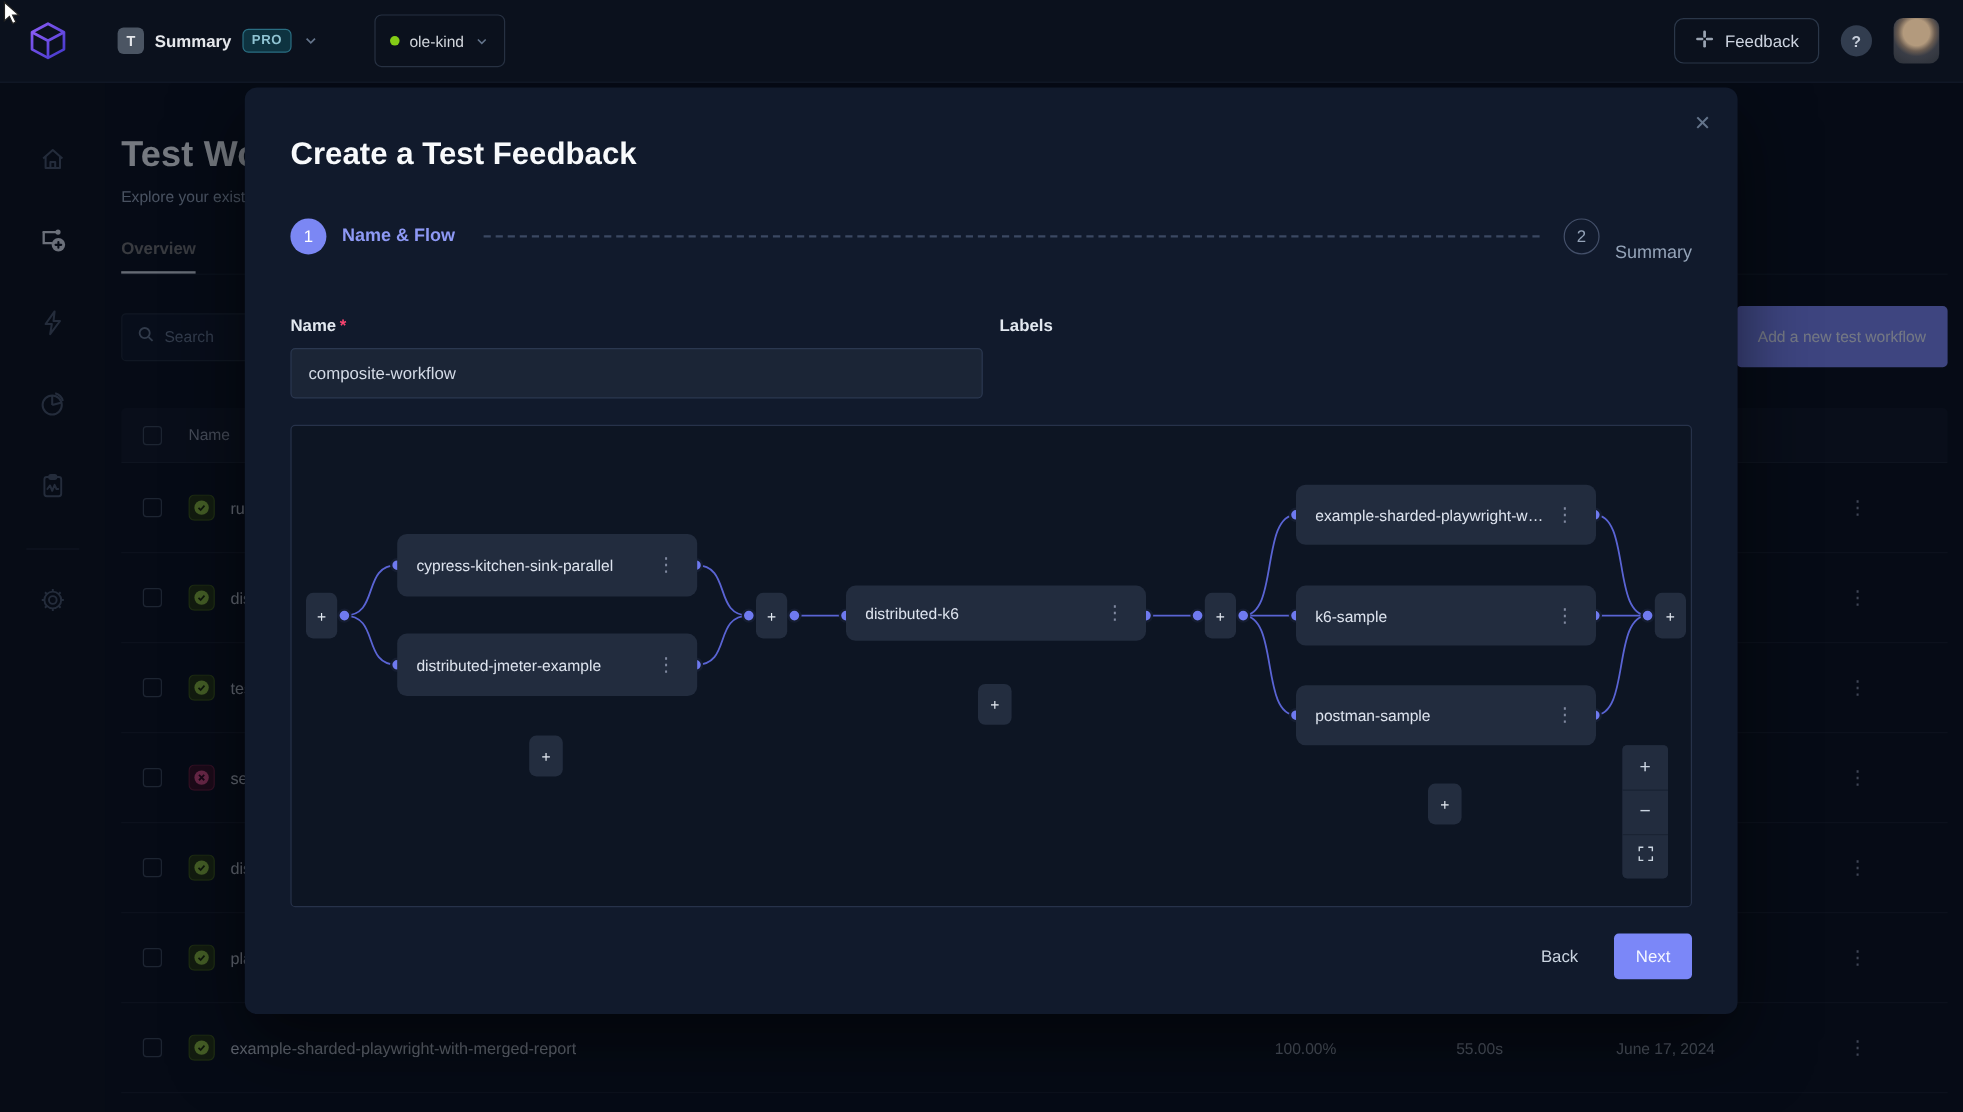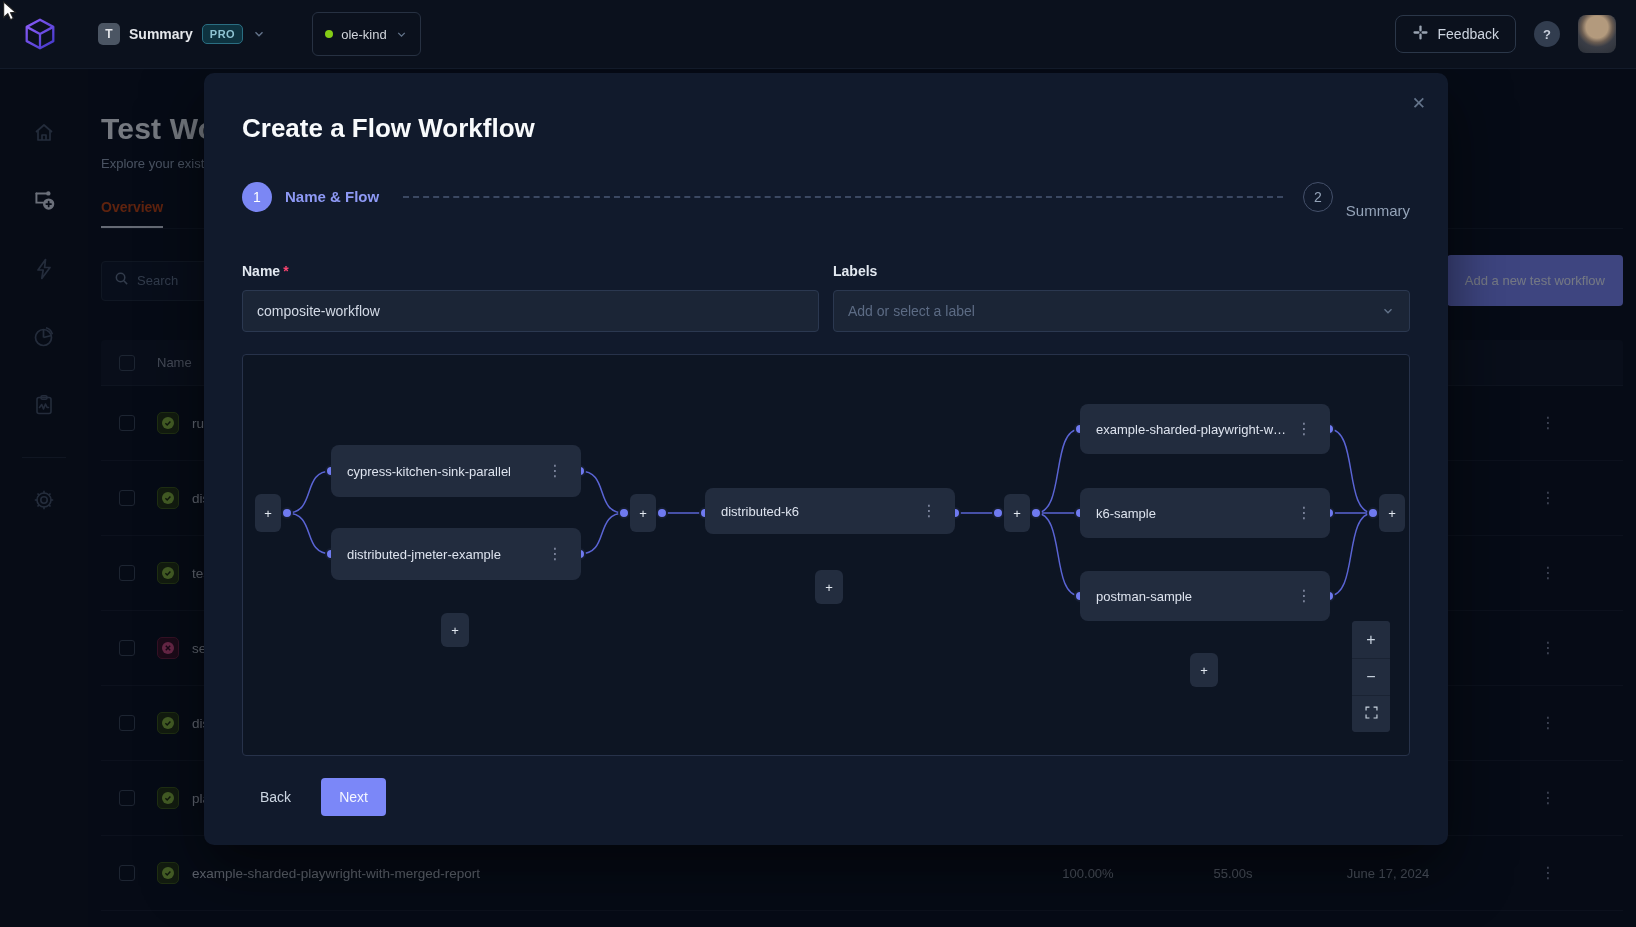--- a/index.html
+++ b/index.html
@@ -36,21 +36,21 @@
     justify-content:center; color:#475569; cursor:pointer; }
   .side-item.active { color:#dbe2ec; }
   .side-divider { width:44px; border-top:1px solid #1e2735; margin:2px 0 24px; }
 
   
   .main { position:absolute; left:88px; top:69px; right:0; padding:0 13px; }
   .page-title { margin-top:43px; font-size:30px; font-weight:800; color:#f1f5f9; letter-spacing:.2px; }
   .page-subtitle { margin-top:10px; font-size:13px; color:#94a3b8; }
   .tabs { display:flex; gap:44px; margin-top:28px; border-bottom:1px solid #161e2c; }
   .tab { font-size:14px; padding-bottom:11px; color:#8b93a3; cursor:pointer; }
-  .tab.active { color:#c2410c; font-weight:600; border-bottom:2px solid #cfd6e0; }
+  .tab.active { color:#737373; font-weight:600; border-bottom:2px solid #cfd6e0; }
   .controls-row { margin-top:26px; display:flex; align-items:center; }
   .search-box { width:320px; height:40px; background:#0e1626; border:1px solid #1f2937; border-radius:4px;
     display:flex; align-items:center; gap:8px; padding:0 12px; }
   .search-box input { flex:1; background:transparent; border:none; outline:none; color:#cbd5e1; font-size:13px;
     font-family:"Liberation Sans",sans-serif; }
   .search-box input::placeholder { color:#64748b; }
   .add-btn { margin-left:auto; height:51px; padding:0 18px; background:#7d88f8; color:#eef2ff;
     border:none; border-radius:4px; font-size:13px; cursor:pointer; font-family:"Liberation Sans",sans-serif; }
   
   .wf-table { margin-top:34px; }
@@ -107,21 +107,21 @@
   .plus-btn { position:absolute; background:#232d3f; border:none; border-radius:6px; color:#e2e8f0;
     font-size:13px; display:flex; align-items:center; justify-content:center; cursor:pointer;
     font-family:"Liberation Sans",sans-serif; }
   .edges { position:absolute; inset:0; pointer-events:none; }
   .zoom-panel { position:absolute; left:1109px; top:266px; width:38px; border-radius:4px; overflow:hidden;
     display:flex; flex-direction:column; background:#222c3e; }
   .zoom-btn { height:37px; background:#222c3e; border:none; color:#cbd5e1; font-size:16px;
     display:flex; align-items:center; justify-content:center; cursor:pointer; }
   .zoom-btn + .zoom-btn { border-top:1px solid #1a2333; }
 
-  .modal-footer { display:flex; justify-content:flex-start; align-items:center; gap:12px; margin-top:22px; }
+  .modal-footer { display:flex; justify-content:flex-end; align-items:center; gap:12px; margin-top:22px; }
   .back-btn { background:none; border:none; color:#cbd5e1; font-size:14px; padding:9px 18px; cursor:pointer;
     font-family:"Liberation Sans",sans-serif; }
   .next-btn { background:#7b87f8; border:none; border-radius:4px; color:#f4f6ff; font-size:14px;
     padding:0 18px; height:38px; cursor:pointer; font-family:"Liberation Sans",sans-serif; }
 
   .cursor { position:fixed; left:0; top:0; z-index:99; pointer-events:none; }
 </style>
 </head>
 <body>
 
@@ -396,21 +396,21 @@
       <div class="num-cell">June 17, 2024</div>
       <div class="act-cell"><button class="kebab">⋮</button></div>
     </div>
   </div>
 </main>
 
 <div class="dim"></div>
 
 <section class="modal">
   <button class="modal-close">✕</button>
-  <h2 class="modal-title">Create a Flow Workflow</h2>
+  <h2 class="modal-title">Create a Test Feedback</h2>
 
   <div class="stepper">
     <div class="step active">
       <div class="step-circle">1</div>
       <div class="step-label">Name &amp; Flow</div>
     </div>
     <div class="step-line"></div>
     <div class="step inactive">
       <div class="step-circle">2</div>
       <div class="step-label">Summary</div>
@@ -419,28 +419,20 @@
 
   <div class="form-grid">
     <div>
       <div class="field-label">
         <span>Name</span><span class="req">*</span>
       </div>
       <input class="text-input" value="composite-workflow" style="">
     </div>
     <div>
       <div class="field-label">Labels</div>
-      <div class="select-input">
-        <span class="ph">Add or select a label</span>
-        <span class="chev">
-          <svg width="14" height="14" viewBox="0 0 16 16">
-              <path d="M4 6l4 4 4-4" fill="none" stroke="currentColor" stroke-width="1.5"></path>
-            </svg>
-          </span>
-      </div>
     </div>
   </div>
 
   <div class="canvas">
 
     <svg class="edges" width="1166" height="402" viewBox="0 0 1166 402">
       <g fill="none" stroke="#5a64d4" stroke-width="1.5">
         <path d="M44,158 C74,158 58,116 88,116"></path>
         <path d="M44,158 C74,158 58,199 88,199"></path>
         <path d="M337,116 C367,116 351,158 381,158"></path>

